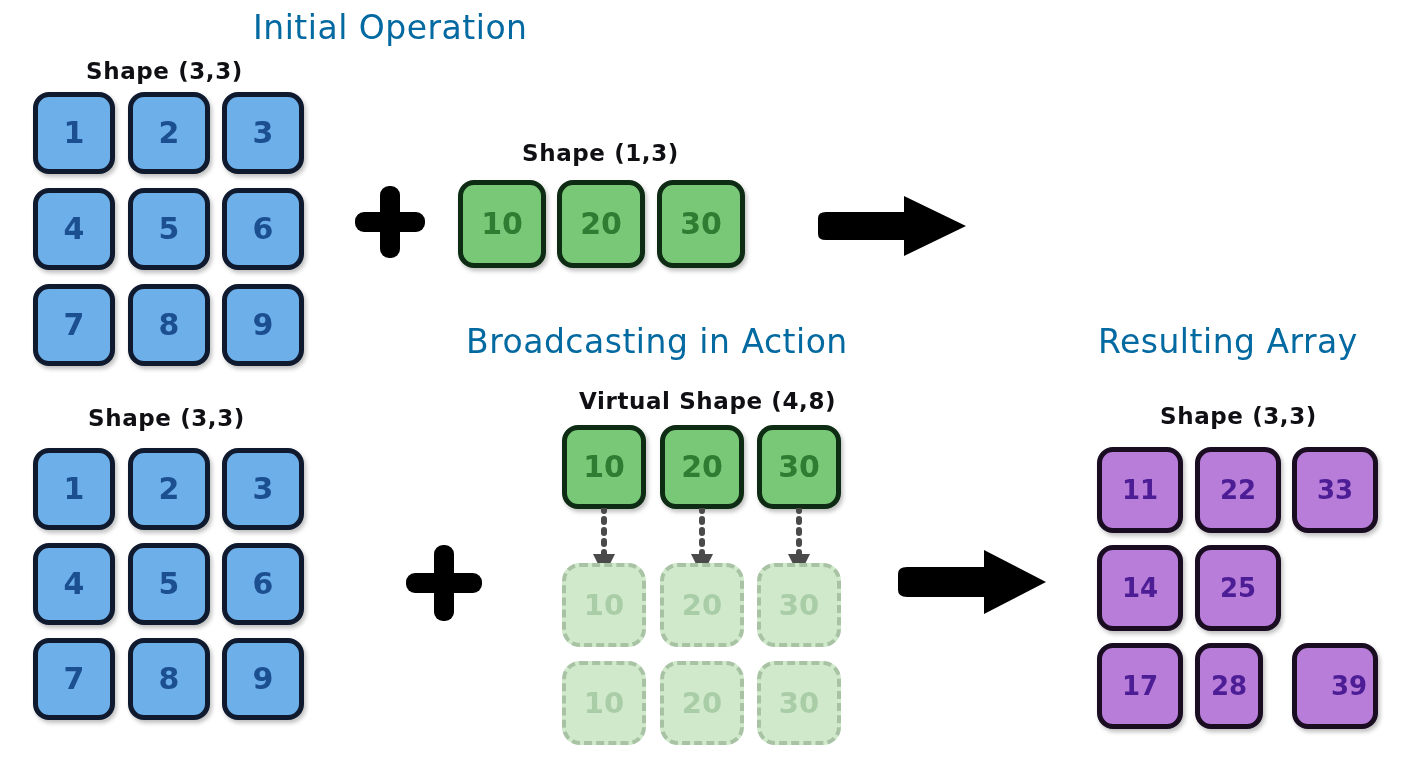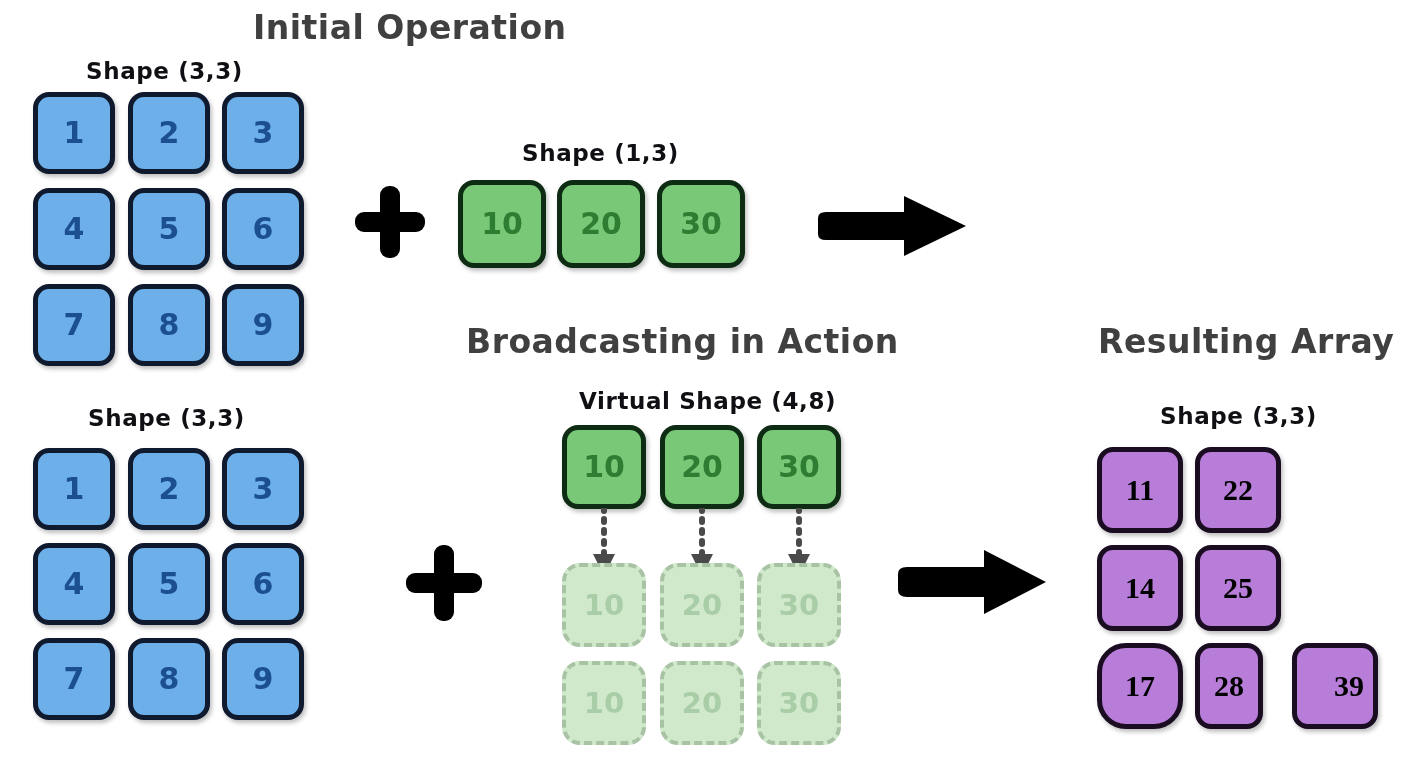--- a/index.html
+++ b/index.html
@@ -7,22 +7,22 @@
     width: 1408px; height: 768px;
     background: #ffffff;
     font-family: "DejaVu Sans", sans-serif;
     overflow: hidden;
   }
   #stage { position: relative; width: 1408px; height: 768px; }
 
   .hdr {
     position: absolute;
     font-family: "DejaVu Sans", sans-serif;
-    font-weight: 700;
-    color: #404040;
+    font-weight: 400;
+    color: #0369a1;
     white-space: nowrap;
     letter-spacing: 0.5px;
   }
   .title { font-size: 33px; }
   .sublabel { font-size: 23px; font-weight: 700; color: #101014; letter-spacing: 0.6px; }
 
   .cell {
     position: absolute;
     display: flex;
     align-items: center;
@@ -42,24 +42,23 @@
   .cell-green {
     background: #78c878;
     border: 5px solid #0e2c14;
     color: #2e7d32;
     font-size: 30px;
     box-shadow: 2px 3px 4px rgba(0,0,0,0.25);
   }
   .cell-purple {
     background: #b87dd9;
     border: 5px solid #1a0d22;
-    color: #000000;
-    font-size: 30px;
+    color: #4c1d95;
+    font-size: 26px;
     box-shadow: 2px 3px 4px rgba(0,0,0,0.25);
-    font-family: Liberation Serif, serif;
   }
   .cell-ghost {
     background: #cfe9ca;
     border: 4px dashed #a8c2a4;
     color: #a9cda6;
     font-size: 29px;
     border-radius: 18px;
   }
 
   .plus {
@@ -166,19 +165,20 @@
   <div class="arrow" style="left:898px; top:550px; width:148px; height:64px;">
     <svg viewBox="0 0 148 64" preserveAspectRatio="none">
       <path d="M0 24 L0 40 Q0 47 9 47 L86 47 L86 64 L148 32 L86 0 L86 17 L9 17 Q0 17 0 24 Z" fill="#000"></path>
     </svg>
   </div>
 
   <div class="hdr sublabel" style="left:1160px; top:403px;">Shape (3,3)</div>
 
   <div class="cell cell-purple" style="left:1097px; top:447px; width:86px; height:86px;">11</div>
   <div class="cell cell-purple" style="left:1195px; top:447px; width:86px; height:86px;">22</div>
+  <div class="cell cell-purple" style="left:1292px; top:447px; width:86px; height:86px;">33</div>
   <div class="cell cell-purple" style="left:1097px; top:545px; width:86px; height:86px;text-align:center;">14</div>
   <div class="cell cell-purple" style="left:1195px; top:545px; width:86px; height:86px;">25</div>
-  <div class="cell cell-purple" style="left:1097px; top:643px; width:86px; height:86px;border-radius:29px;">17</div>
+  <div class="cell cell-purple" style="left:1097px; top:643px; width:86px; height:86px;">17</div>
   <div class="cell cell-purple" style="left:1195px; top:643px; width:68px; height:86px;">28</div>
   <div class="cell cell-purple" style="left:1292px; top:643px; width:86px; height:86px;padding-left:28px;">39</div>
 
 </div>
 
 </body></html>

